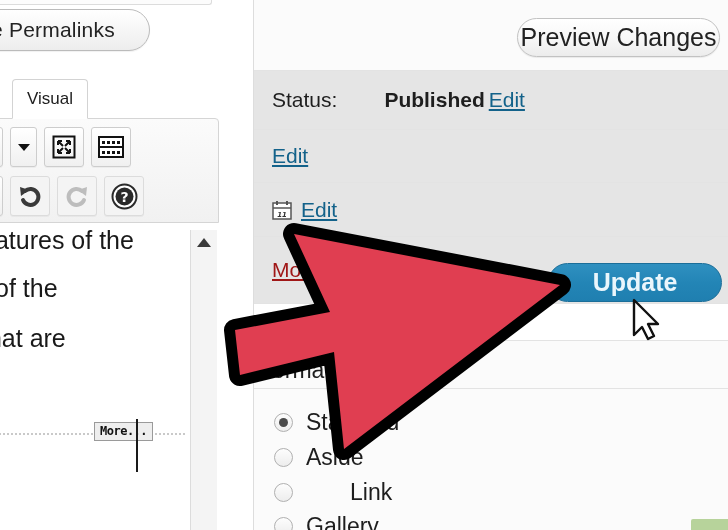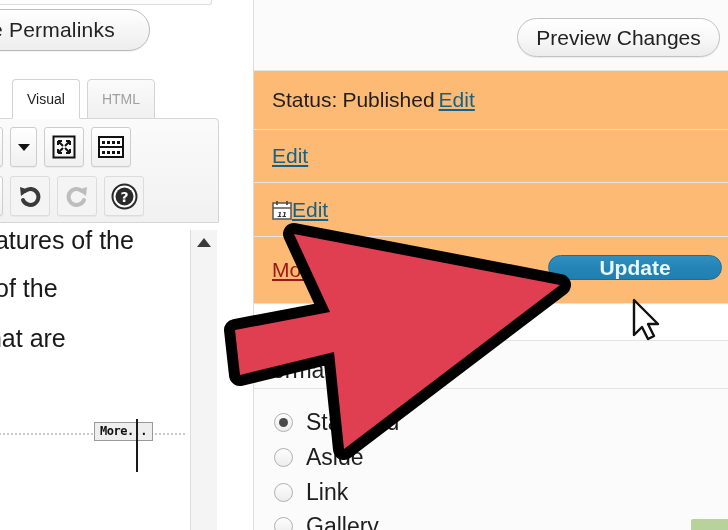--- a/index.html
+++ b/index.html
@@ -64,21 +64,21 @@
     left: 12px; top: 79px;
     display: flex;
     align-items: flex-end;
   }
   .tab {
     height: 40px;
     box-sizing: border-box;
     padding: 0 14px;
     display: flex;
     align-items: center;
-    font-size: 14px;
+    font-size: 17px;
     border: 1px solid #d3d3d3;
     border-radius: 4px 4px 0 0;
     white-space: nowrap;
   }
   .tab.active {
     background: #ffffff;
     color: #1d1d1d;
     border-bottom-color: #ffffff;
     position: relative;
     z-index: 4;
@@ -217,71 +217,72 @@
     left: 263px; top: 18px;
     width: 203px; height: 39px;
     box-sizing: border-box;
     border: 1px solid #c2c2c2;
     border-radius: 20px;
     background: linear-gradient(to bottom,#ffffff 0%, #f7f7f7 55%, #ececec 100%);
     box-shadow: 0 1px 1px rgba(0,0,0,0.07);
     display: flex;
     align-items: center;
     justify-content: center;
-    font-size: 21px;
+    font-size: 25px;
     color: #222222;
     white-space: nowrap;
   }
   .prow {
     position: absolute;
     left: 0;
     width: 475px;
     box-sizing: border-box;
     border-top: 1px solid #e3e3e3;
-    background: #fdba74;
+    background: #e5e5e5;
     display: flex;
     align-items: center;
     padding-left: 18px;
     font-size: 21px;
     color: #1e1e1e;
     white-space: nowrap;
   }
   .prow.r-status    { top: 70px;  height: 59px; }
   .prow.r-visible   { top: 129px; height: 53px; }
   .prow.r-published { top: 182px; height: 54px; }
   .prow.r-trash     { top: 236px; height: 68px; border-bottom: 1px solid #e3e3e3; }
-  .prow b { font-weight: normal; padding: 0 4px 0 5px; }
+  .prow b { font-weight: bold; padding: 0 4px 0 5px; margin-left: 42px; }
   .lnk {
     color: #13628a;
     text-decoration: underline;
   }
   .cal {
     width: 20px; height: 20px;
+    margin-right: 9px;
     flex: 0 0 auto;
     position: relative;
     font-style: italic;
   }
   .trash-lnk {
     color: #a01717;
     text-decoration: underline;
     font-size: 21px;
   }
   .update-btn {
     position: absolute;
-    left: 294px; top: 255px;
-    width: 174px; height: 25px;
+    left: 294px; top: 263px;
+    width: 174px; height: 39px;
     border-radius: 20px;
     background: linear-gradient(to bottom,#2f90c0 0%, #2385b6 50%, #1f7fb0 100%);
     border: 1px solid #1b6e99;
     box-sizing: border-box;
     display: flex;
     align-items: center;
     justify-content: center;
     color: #eaf6fc;
-    font-size: 21px;
+    font-size: 25px;
     font-weight: bold;
     z-index: 6;
     white-space: nowrap;
   }
   .panel-gap {
     position: absolute;
     left: 0; top: 304px;
     width: 475px; height: 36px;
     background: #ffffff;
   }
@@ -362,21 +363,20 @@
 <div id="screen">
 
   <div class="left-col">
 
     <div class="top-strip"></div>
 
     <div class="permalink-btn">ge Permalinks</div>
 
     <div class="tabs">
       <div class="tab active">Visual</div>
-      <div class="tab inactive">HTML</div>
     </div>
 
     <div class="toolbar">
 
       <div class="tb-row r1">
         <div class="tb-btn" style="margin-left:-24px;">
           
         </div>
         <div class="tb-btn narrow">
           <svg class="ico" width="14" height="10" viewBox="0 0 14 10">
@@ -493,21 +493,21 @@
       <div class="format-sep"></div>
 
       <div class="radio-row" style="top:68px;">
         <span class="radio on"></span>
         <span>Standard</span>
       </div>
       <div class="radio-row" style="top:103px;">
         <span class="radio"></span>
         <span>Aside</span>
       </div>
-      <div class="radio-row" style="top:138px;">
+      <div class="radio-row" style="top:138px;gap:44px;">
         <span class="radio"></span>
         <span>Link</span>
       </div>
       <div class="radio-row" style="top:172px;">
         <span class="radio"></span>
         <span>Gallery</span>
       </div>
     </div>
 
     <div class="green-box"></div>

